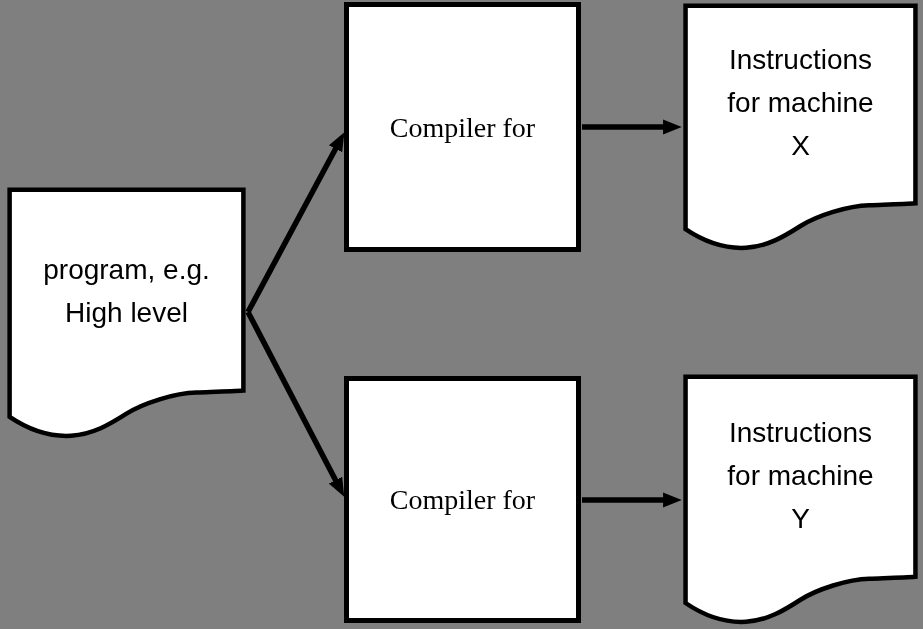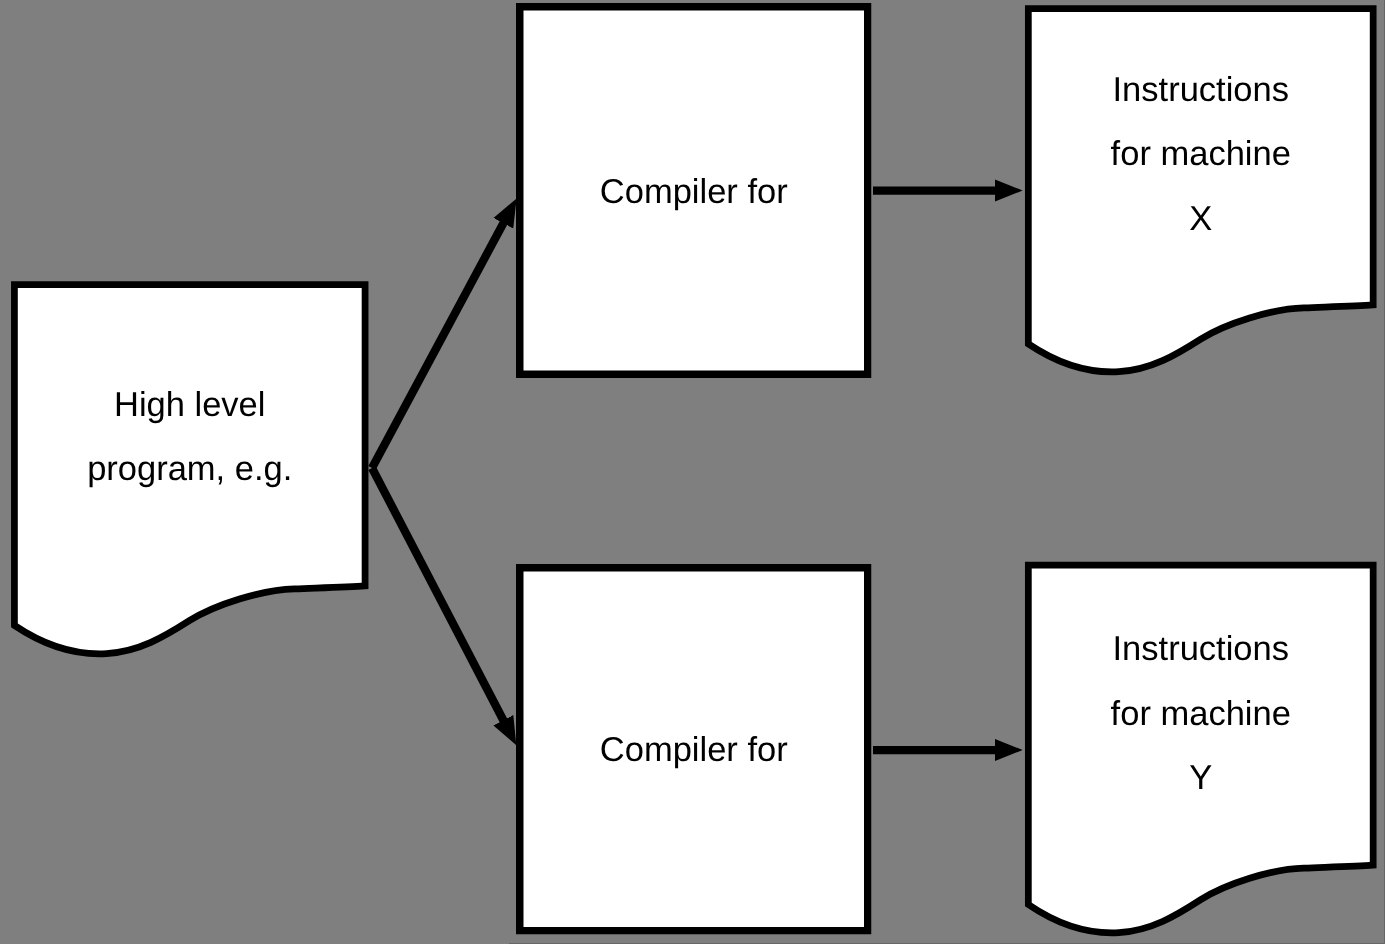--- a/index.html
+++ b/index.html
@@ -7,22 +7,22 @@
     position:relative;width:923px;height:629px;overflow:hidden;
     background:var(--bg,#7f7f7f);
     font-family:"Liberation Sans",sans-serif;
   }
   .edges{position:absolute;left:0;top:0;width:923px;height:629px;}
   .edge{stroke:var(--stroke,#000);stroke-width:5.5;}
   .node{
     position:absolute;display:flex;align-items:center;justify-content:center;
     text-align:center;color:var(--stroke,#000);
   }
-  .node .label{position:relative;font-size:23px;line-height:43px;}
-  .box{background:var(--fill,#fff);border:5px solid var(--stroke,#000);box-sizing:border-box;}
+  .node .label{position:relative;font-size:28px;line-height:43px;}
+  .box{background:var(--fill,#fff);border:5px solid var(--stroke,#000);box-sizing:border-box;font-family:Liberation Serif, serif;}
   .doc-shape{position:absolute;left:0;top:0;width:100%;height:100%;overflow:visible;}
   .doc-path{fill:var(--fill,#fff);stroke:var(--stroke,#000);stroke-width:4.5;}
   
   #node-hlp{left:6px;top:186px;width:241px;height:251px;}
   #node-hlp .label{padding-bottom:42px;}
   #node-cx {left:344px;top:2px;width:237px;height:250px;}
   #node-ix {left:682px;top:2px;width:237px;height:247px;}
   #node-ix .label{padding-bottom:46px;}
   #node-cy {left:344px;top:376px;width:237px;height:247px;}
   #node-iy {left:682px;top:373px;width:237px;height:250px;}
@@ -43,22 +43,22 @@
     <line class="edge" x1="248" y1="312" x2="336" y2="481" marker-end="url(#arrowhead)"></line>
     <line class="edge" x1="582" y1="127" x2="664" y2="127" marker-end="url(#arrowhead)"></line>
     <line class="edge" x1="582" y1="500" x2="664" y2="500" marker-end="url(#arrowhead)"></line>
   </svg>
 
   <div class="node doc" id="node-hlp">
     <svg class="doc-shape" viewBox="0 0 100 100" preserveAspectRatio="none" aria-hidden="true">
       <path class="doc-path" vector-effect="non-scaling-stroke" d="M 1.5 1.5 L 98.5 1.5 L 98.5 81.5 C 94 81.8 87 82 79 82.3 C 70 82.5 57 86.5 50 90.7 C 43 95 36 99 27 99.5 C 18 100 10 97.5 1.5 92 Z"></path>
     </svg>
     <div class="label">
+      <div>program, e.g.</div>
       <div>High level</div>
-      <div>program, e.g.</div>
     </div>
   </div>
 
   <div class="node box" id="node-cx">
     <div class="label">
       <div>Compiler for</div>
     </div>
   </div>
 
   <div class="node doc" id="node-ix">

